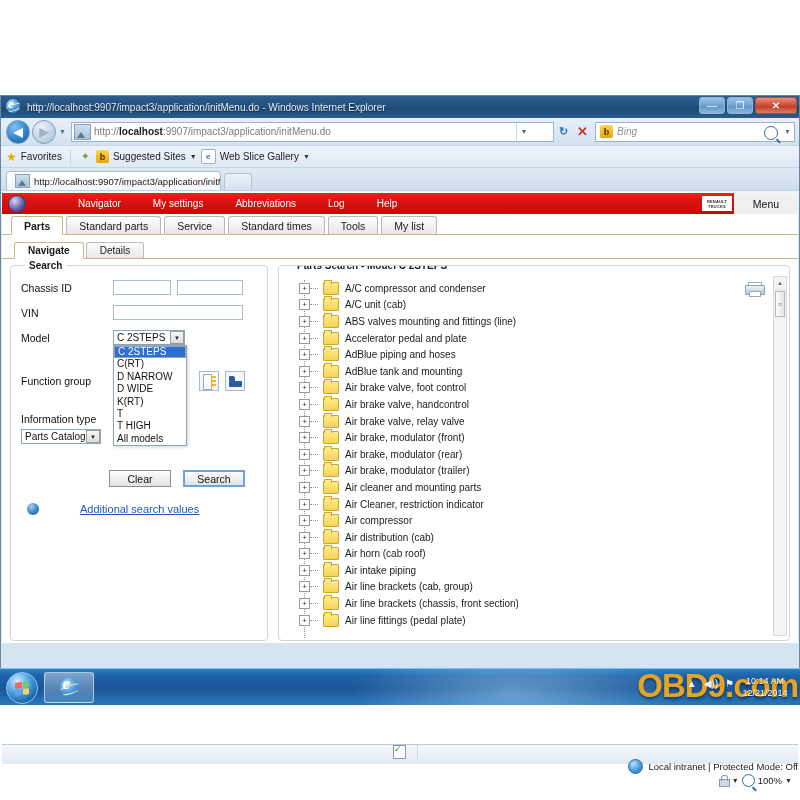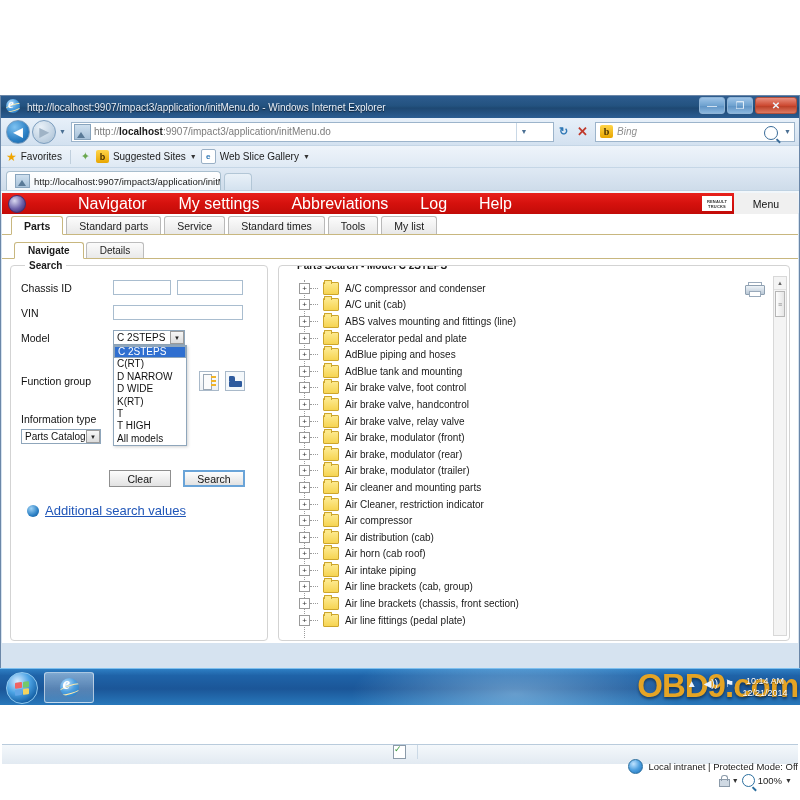--- a/index.html
+++ b/index.html
@@ -206,21 +206,21 @@
     height:21px;background:linear-gradient(to bottom,#e8211c 0%,#d5110d 50%,#c20b08 100%);
     display:flex;align-items:center;position:relative;
   }
   .rb-logo{
     width:16px;height:16px;margin-left:6px;border-radius:50%;
     background:radial-gradient(circle at 35% 30%,#d8d8f0 0%,#6a5fa8 55%,#2e2060 100%);
     border:1px solid #3d2f72;flex:none;
   }
   .rb-menu{display:flex;align-items:center;margin-left:36px;gap:0px;}
   .rb-item{
-    font-size:16px;color:#ffffff;padding:0 16px;white-space:nowrap;
+    font-size:10px;color:#ffffff;padding:0 16px;white-space:nowrap;
   }
   .rb-right{position:absolute;right:0;top:0;height:21px;display:flex;align-items:center;}
   .rt-logo{
     width:30px;height:15px;background:#ffffff;margin-right:2px;
     display:flex;flex-direction:column;align-items:center;justify-content:center;
     line-height:5px;
   }
   .rt-logo span{font-size:4px;color:#333;letter-spacing:.2px;font-weight:bold;}
   .menu-btn{
     height:21px;min-width:42px;background:#f0f0f0;
@@ -329,21 +329,21 @@
     border:1px solid #8f8f8f;box-sizing:border-box;
     display:flex;align-items:center;justify-content:center;
   }
   .btn.primary{border:2px solid #6aa4d8;}
   .linkrow{display:flex;align-items:center;gap:6px;margin:16px 0 0 6px;}
   .link-ico{
     width:12px;height:12px;border-radius:50%;
     background:radial-gradient(circle at 35% 30%,#9ed2f5 0%,#2a7fc4 60%,#17558f 100%);
     flex:none;
   }
-  .alink{font-size:13px;color:#2056b8;text-decoration:underline;}
+  .alink{font-size:11px;color:#2056b8;text-decoration:underline;margin-left:35px;}
 
   
   .tree-hdr{
     position:absolute;left:14px;top:-6px;background:#ffffff;padding:0 4px;
     font-size:10px;font-weight:bold;color:#1a1a1a;white-space:nowrap;
   }
   .tree{
     position:absolute;left:10px;top:14px;right:24px;bottom:2px;overflow:hidden;
   }
   .tnode{height:16.6px;display:flex;align-items:center;position:relative;}

